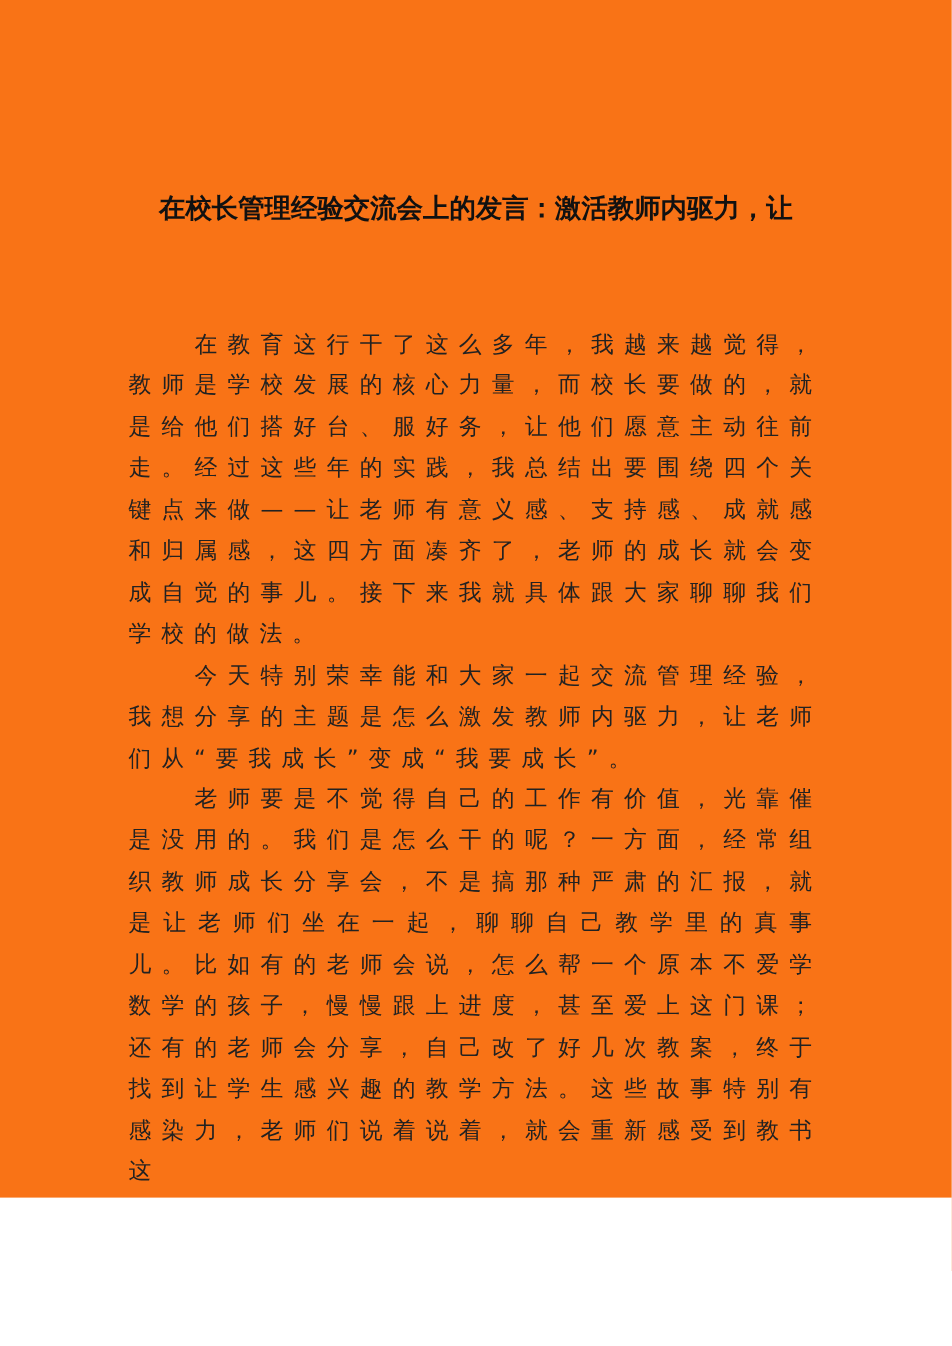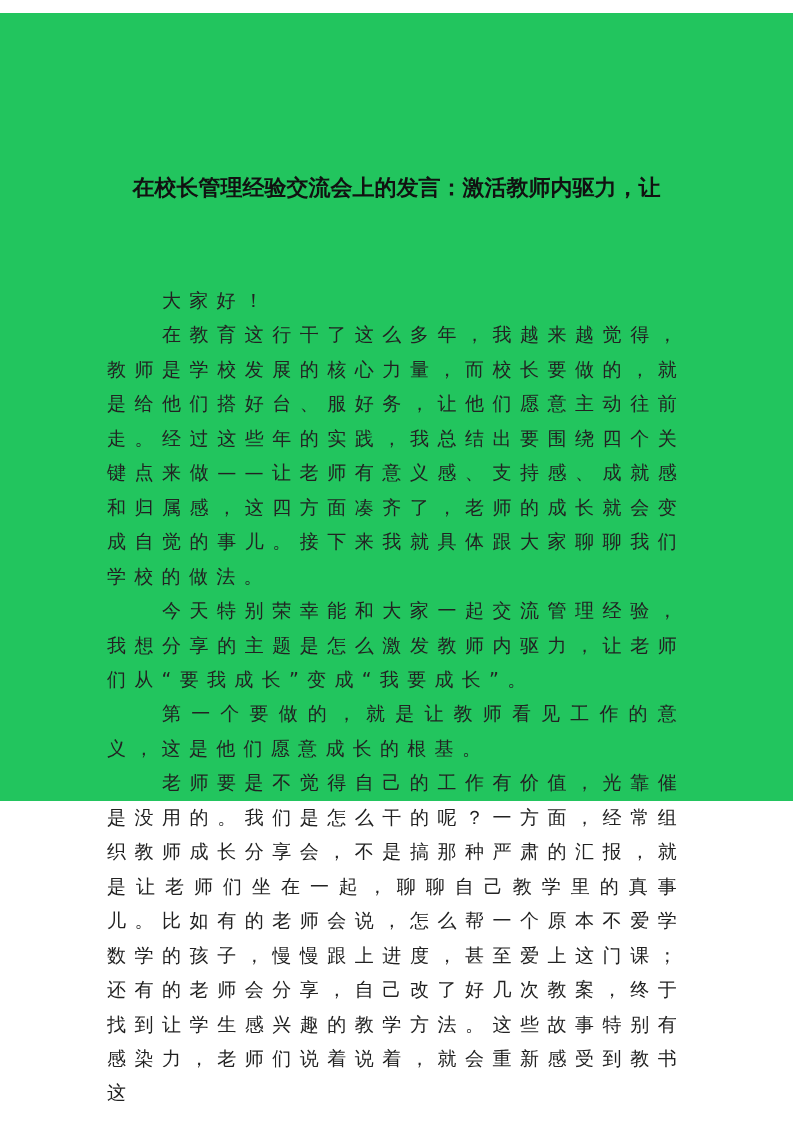--- a/index.html
+++ b/index.html
@@ -1,17 +1,17 @@
 <!DOCTYPE html>
 <html><head>
 <meta charset="utf-8">
 <style>
   html, body { margin: 0; padding: 0; background: #ffffff; }
   body { width: 793px; height: 1122px; position: relative; overflow: hidden; }
-  .page { position: absolute; left: 0; top: 13px; width: 793px; height: 788px; background: #22c55e; }
+  .page { position: absolute; left: 0; top: 0; width: 793px; height: 998px; background: #f97316; }
   .title {
     position: absolute; left: 100px; top: 157px; width: 593px;
     text-align: center; font-family: "DejaVu Serif", serif; font-weight: bold;
     font-size: 22px; line-height: 35px; color: #111; letter-spacing: 0px;
   }
   .body {
     position: absolute; left: 107px; top: 270px; width: 578px;
     font-family: "DejaVu Sans", sans-serif; font-size: 19px; color: #222;
     line-height: 34.45px; letter-spacing: 8.3px;
   }
@@ -20,19 +20,17 @@
 </style>
 </head>
 <body>
 
 <div class="page">
   <div class="title">
     <div>在校长管理经验交流会上的发言：激活教师内驱力，让</div>
   </div>
 
   <div class="body">
-    <p class="indent">大家好！</p>
     <p class="indent">在教育这行干了这么多年，我越来越觉得，教师是学校发展的核心力量，而校长要做的，就是给他们搭好台、服好务，让他们愿意主动往前走。经过这些年的实践，我总结出要围绕四个关键点来做——让老师有意义感、支持感、成就感和归属感，这四方面凑齐了，老师的成长就会变成自觉的事儿。接下来我就具体跟大家聊聊我们学校的做法。</p>
     <p class="indent">今天特别荣幸能和大家一起交流管理经验，我想分享的主题是怎么激发教师内驱力，让老师们从“要我成长”变成“我要成长”。</p>
-    <p class="indent">第一个要做的，就是让教师看见工作的意义，这是他们愿意成长的根基。</p>
     <p class="indent">老师要是不觉得自己的工作有价值，光靠催是没用的。我们是怎么干的呢？一方面，经常组织教师成长分享会，不是搞那种严肃的汇报，就是让老师们坐在一起，聊聊自己教学里的真事儿。比如有的老师会说，怎么帮一个原本不爱学数学的孩子，慢慢跟上进度，甚至爱上这门课；还有的老师会分享，自己改了好几次教案，终于找到让学生感兴趣的教学方法。这些故事特别有感染力，老师们说着说着，就会重新感受到教书这</p>
   </div>
 </div>
 
 </body></html>

